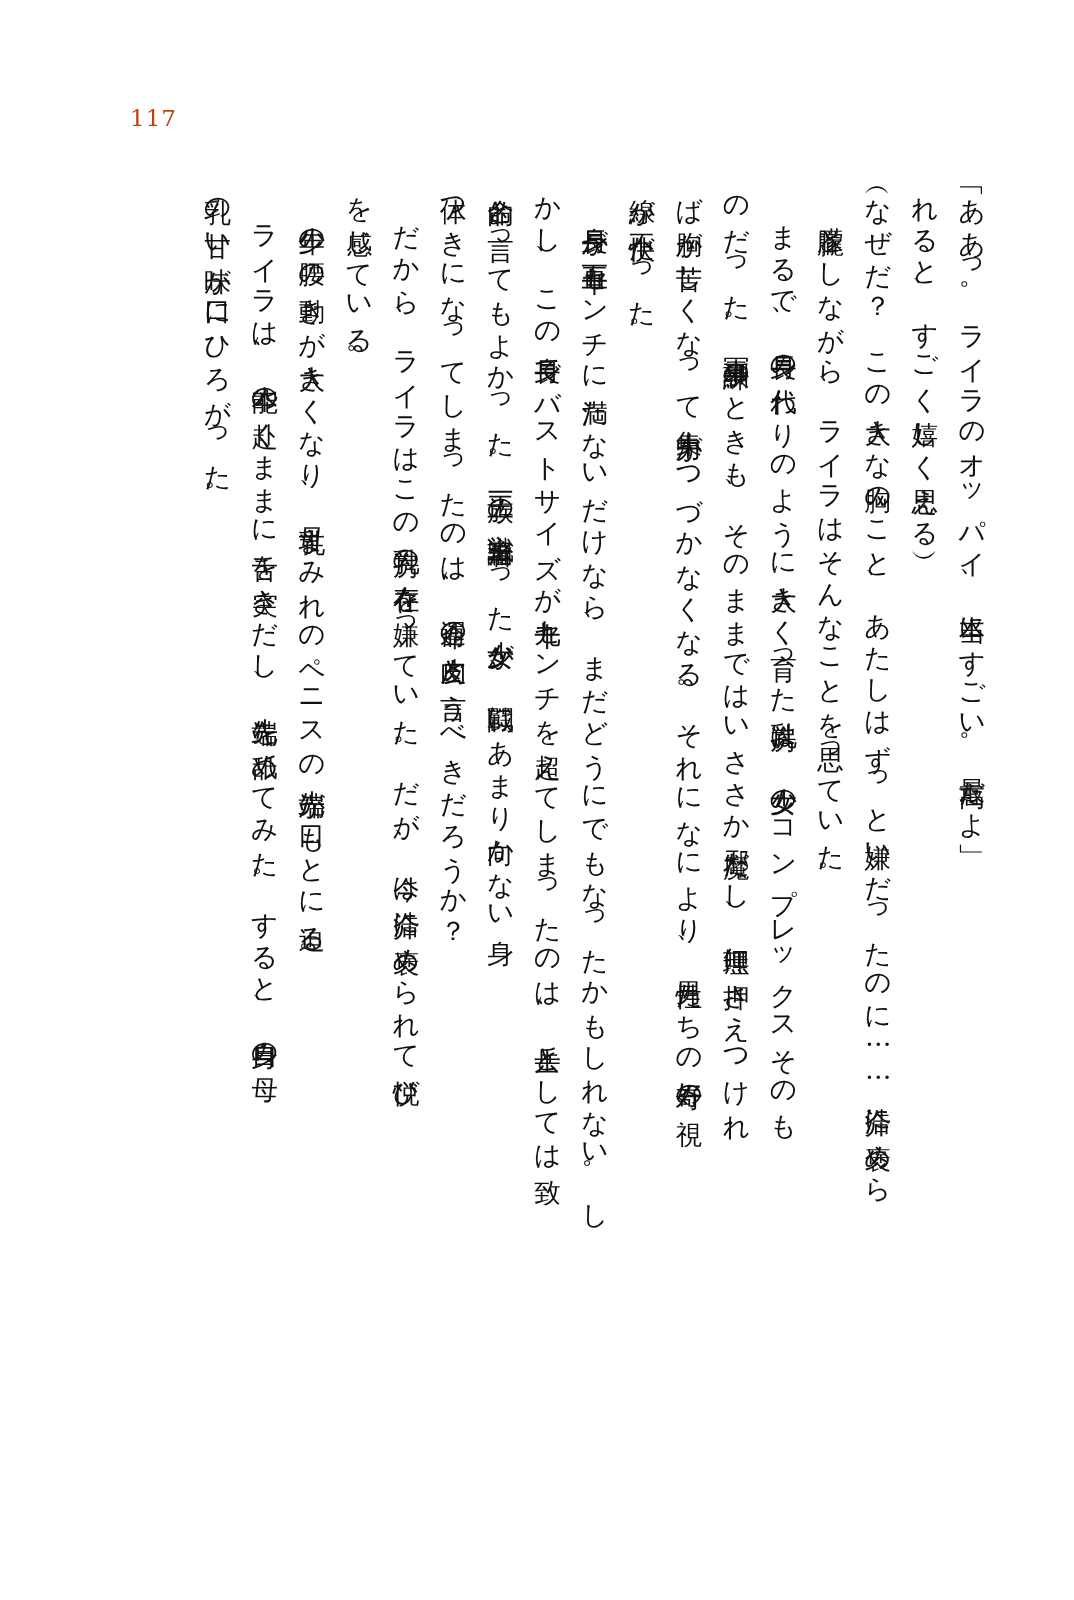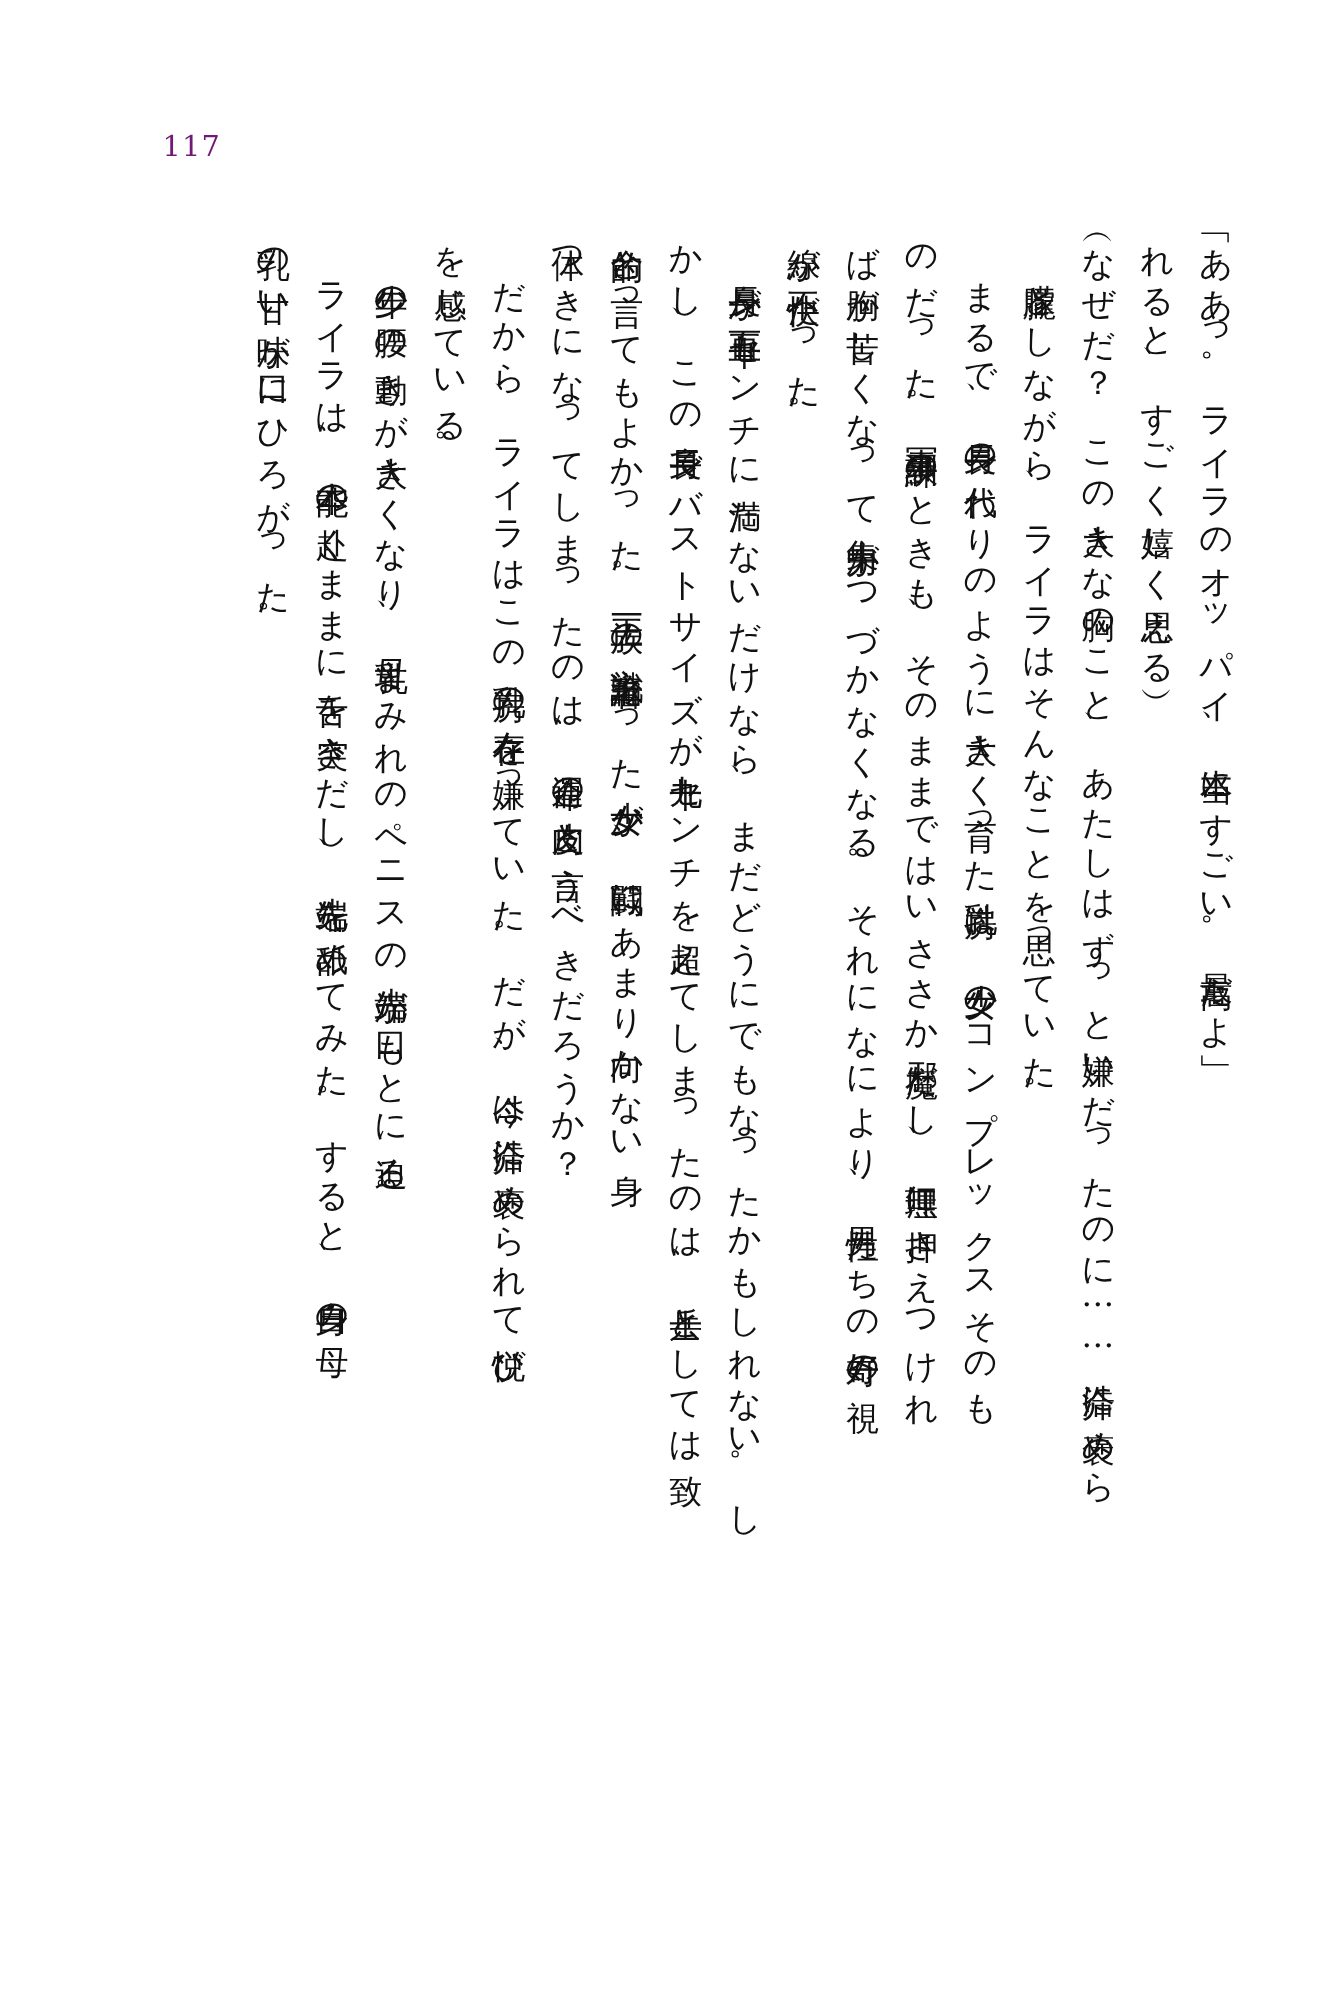--- a/index.html
+++ b/index.html
@@ -15,21 +15,21 @@
     overflow: hidden;
     font-family: "DejaVu Serif", "Liberation Serif", serif;
     color: #1a1a1a;
   }
   .page-number {
     position: absolute;
     top: 105px;
     left: 130px;
     font-size: 23px;
     letter-spacing: 1px;
-    color: #701a75;
+    color: #c2410c;
     font-family: "DejaVu Serif", "Liberation Serif", serif;
   }
   .body-text {
     position: absolute;
     top: 178px;
     right: 78px;
     height: 1280px;
     width: 880px;
     writing-mode: vertical-rl;
     text-orientation: upright;

